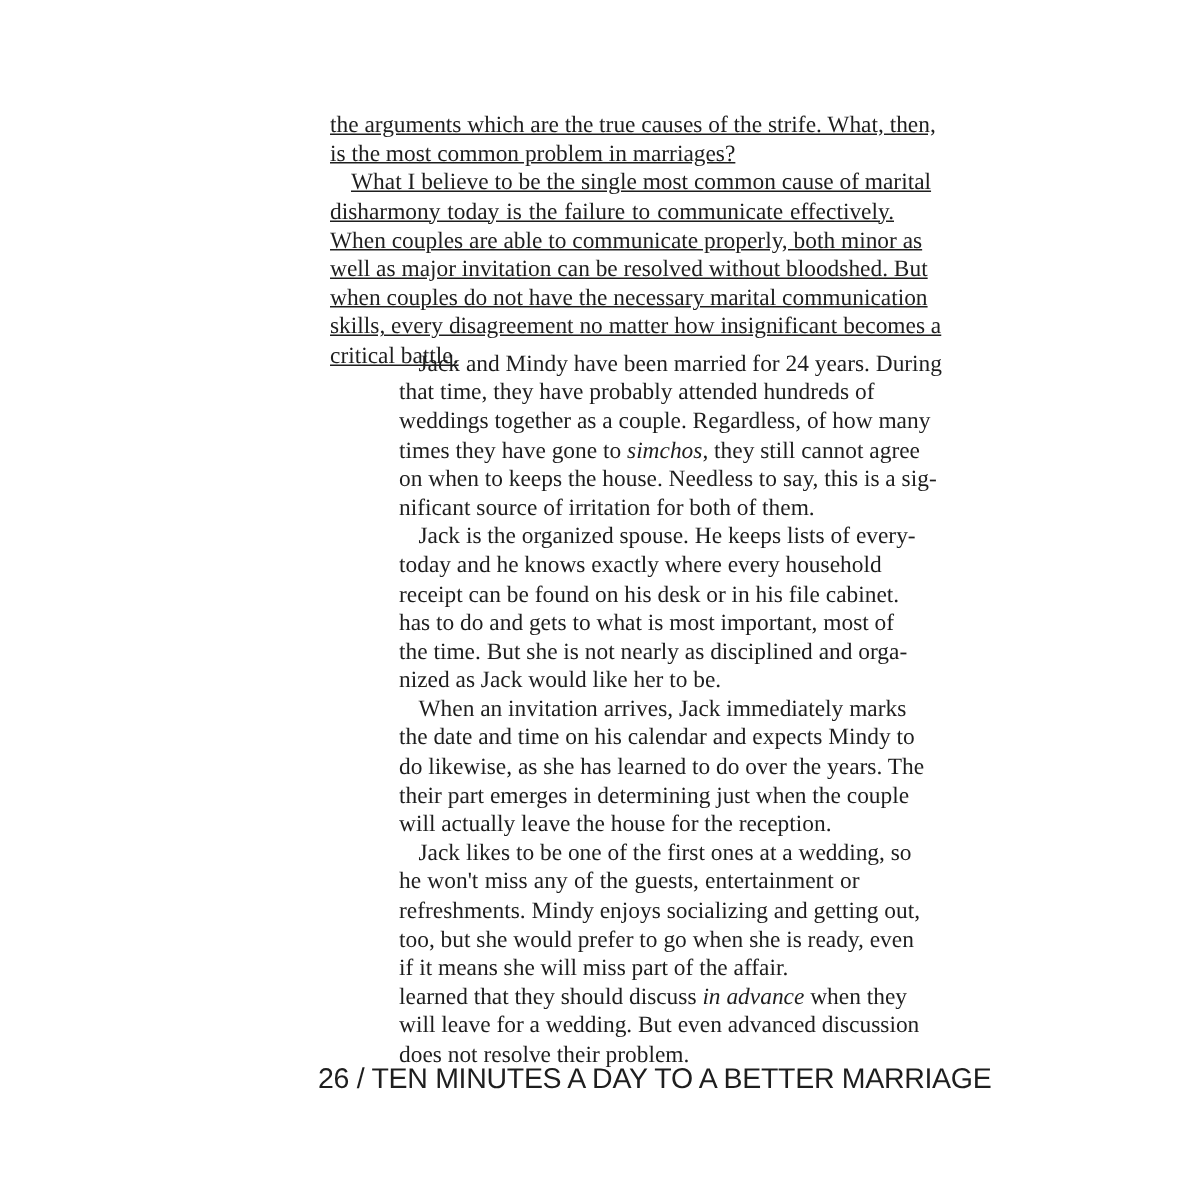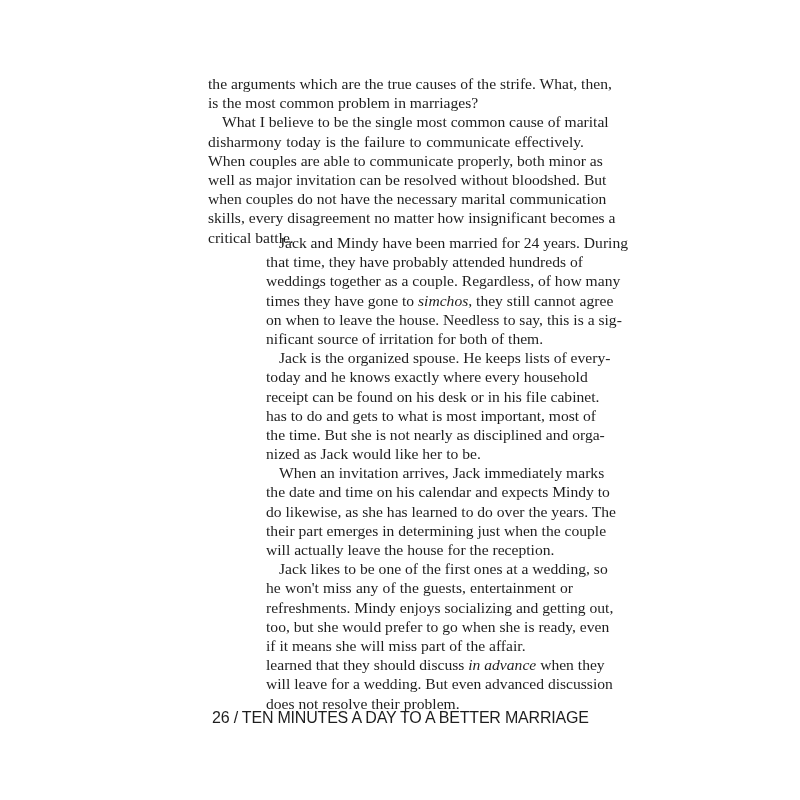--- a/index.html
+++ b/index.html
@@ -20,23 +20,24 @@
       width: 800px; height: 800px;
       background: #ffffff;
     }
     .body-text {
       font-family: "Liberation Serif", "DejaVu Serif", serif;
       font-size: 15.6px;
       line-height: 19.2px;
     }
     .main {
       position: absolute;
-      left: 208px;
+      left: 220px;
       top: 74px;
       width: 376px;
+      text-decoration: underline;
     }
     .quote {
       position: absolute;
       left: 266px;
       top: 233px;
       width: 307px;
     }
     .line {
       display: block;
       white-space: nowrap;
@@ -53,21 +54,21 @@
     }
     .quote .para-start {
       text-indent: 13px;
     }
     em { font-style: italic; }
     .footer {
       position: absolute;
       left: 212px;
       top: 709px;
       font-family: "Liberation Sans", "DejaVu Sans", sans-serif;
-      font-size: 16px;
+      font-size: 19px;
       letter-spacing: -0.2px;
       color: #1e1e1e;
       white-space: nowrap;
     }
   </style>
 </head>
 <body>
 
 <div class="page">
 
@@ -86,21 +87,21 @@
       <span class="line last">critical battle.</span>
     </div>
   </div>
 
   <div class="quote body-text">
     <div>
       <span class="line para-start">Jack and Mindy have been married for 24 years. During</span>
       <span class="line">that time, they have probably attended hundreds of</span>
       <span class="line">weddings together as a couple. Regardless, of how many</span>
       <span class="line"><span>times they have gone to </span><em>simchos</em><span>, they still cannot agree</span></span>
-      <span class="line">on when to leave the house. Needless to say, this is a sig-</span>
+      <span class="line">on when to keeps the house. Needless to say, this is a sig-</span>
       <span class="line last">nificant source of irritation for both of them.</span>
     </div>
     <div>
       <span class="line para-start">Jack is the organized spouse. He keeps lists of every-</span>
       <span class="line">today and he knows exactly where every household</span>
       <span class="line last">receipt can be found on his desk or in his file cabinet.</span>
     </div>
     <div>
       <span class="line">has to do and gets to what is most important, most of</span>
       <span class="line">the time. But she is not nearly as disciplined and orga-</span>

